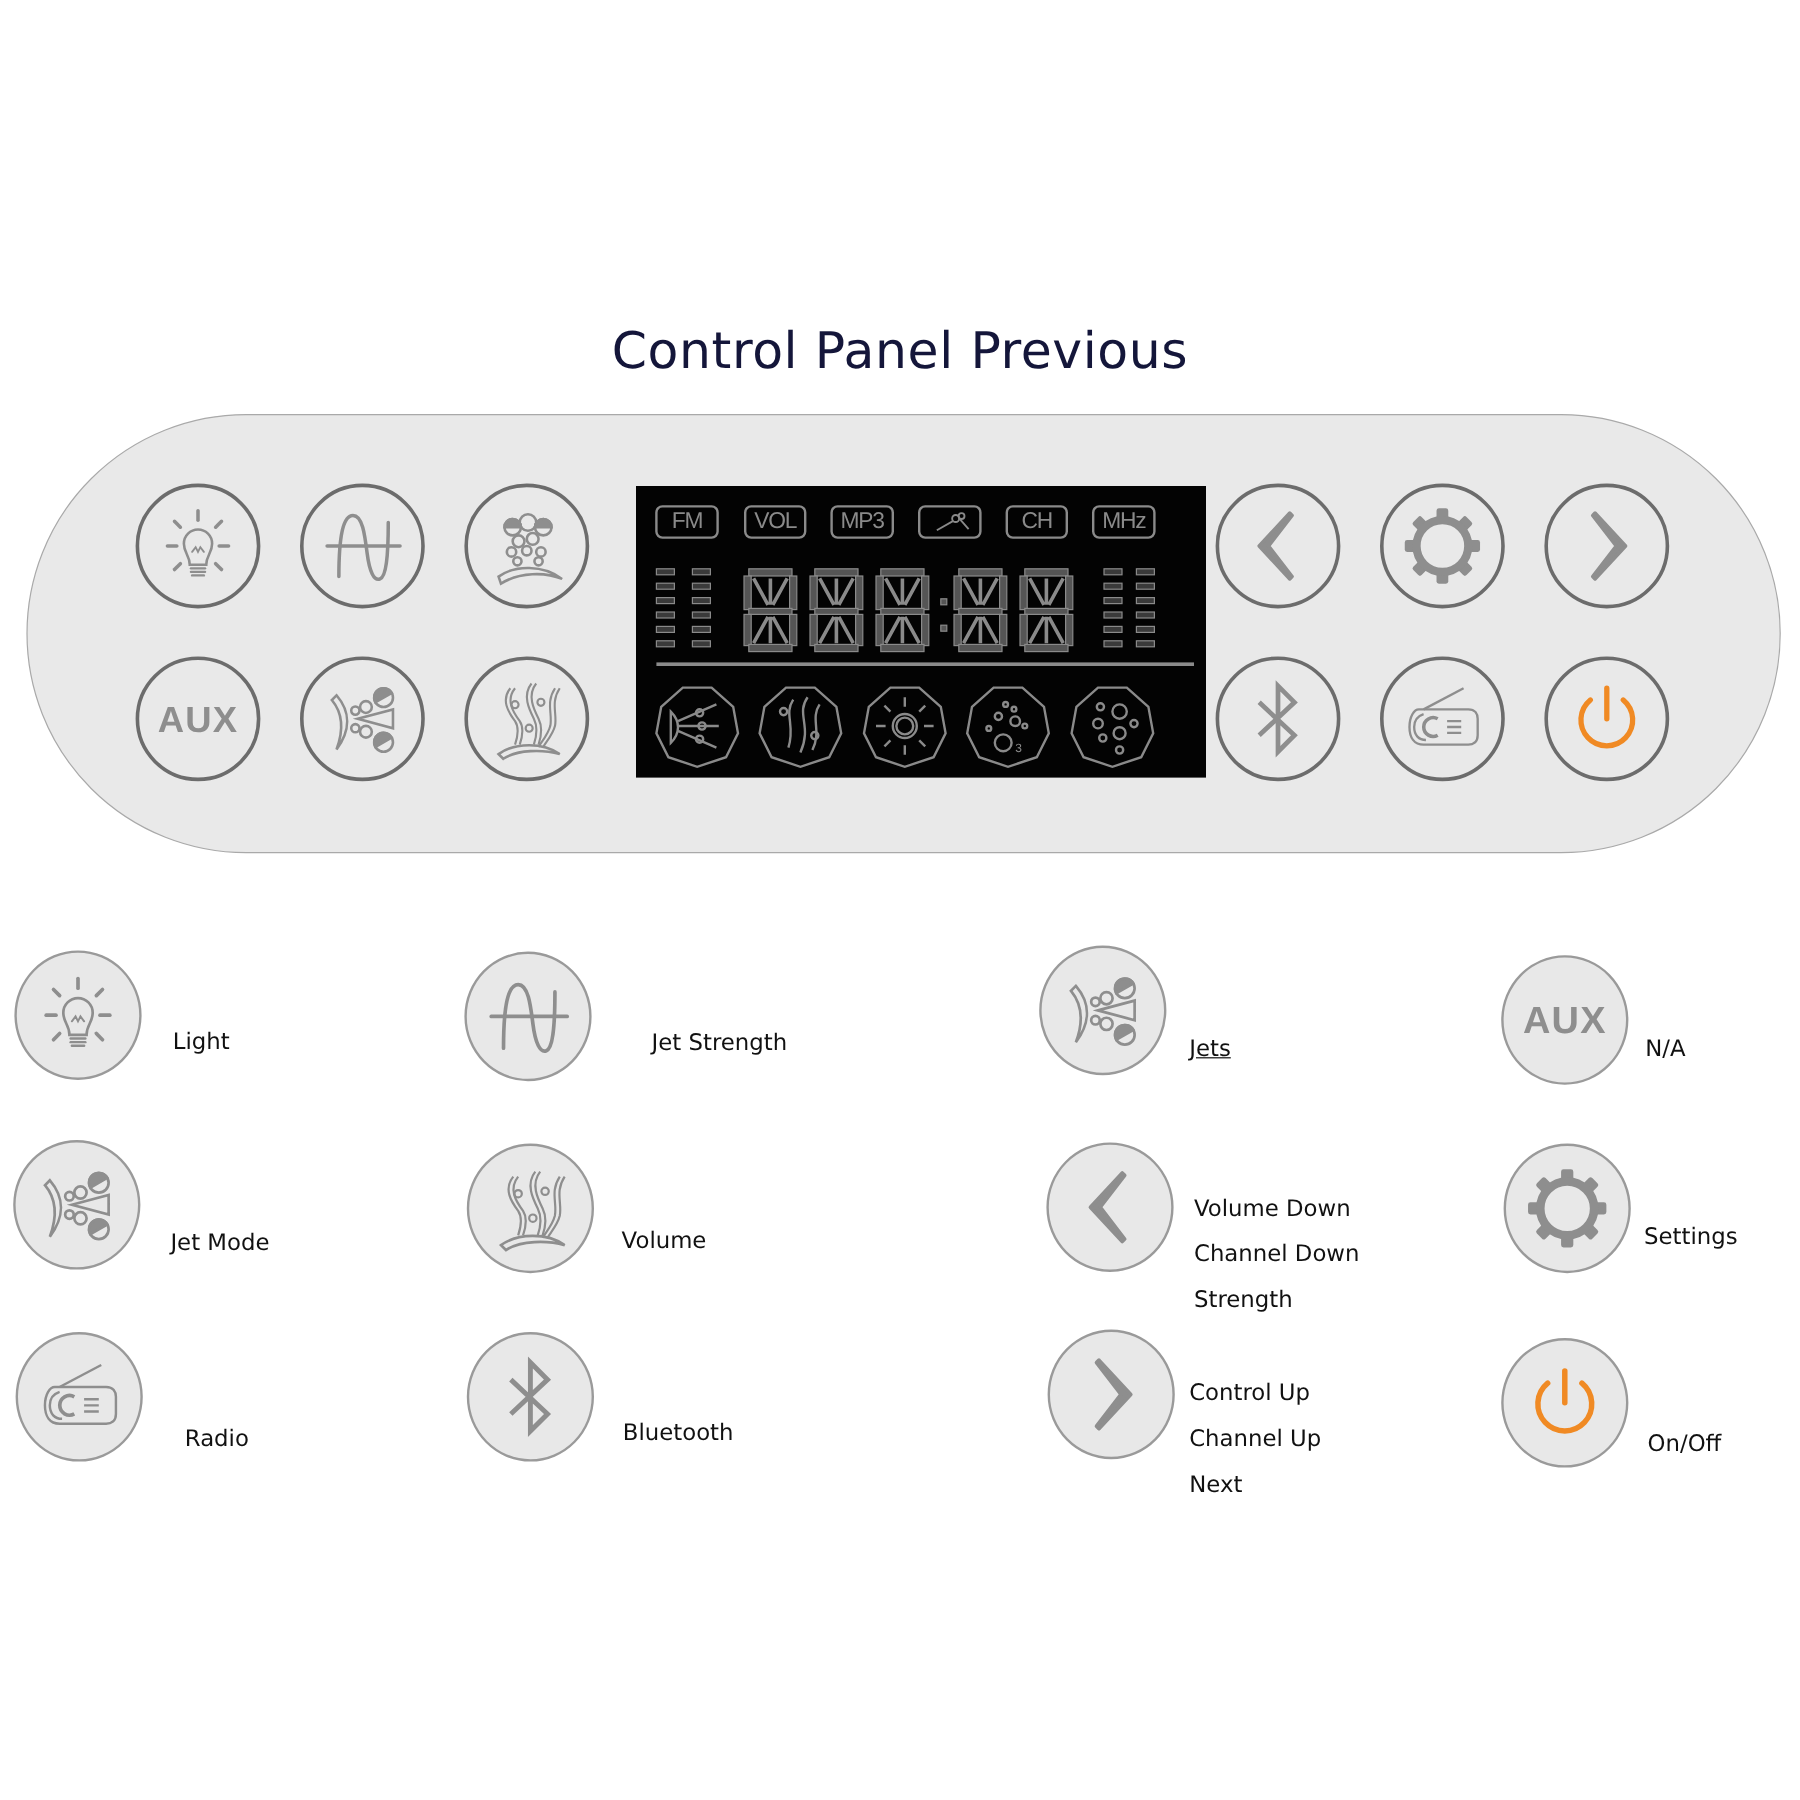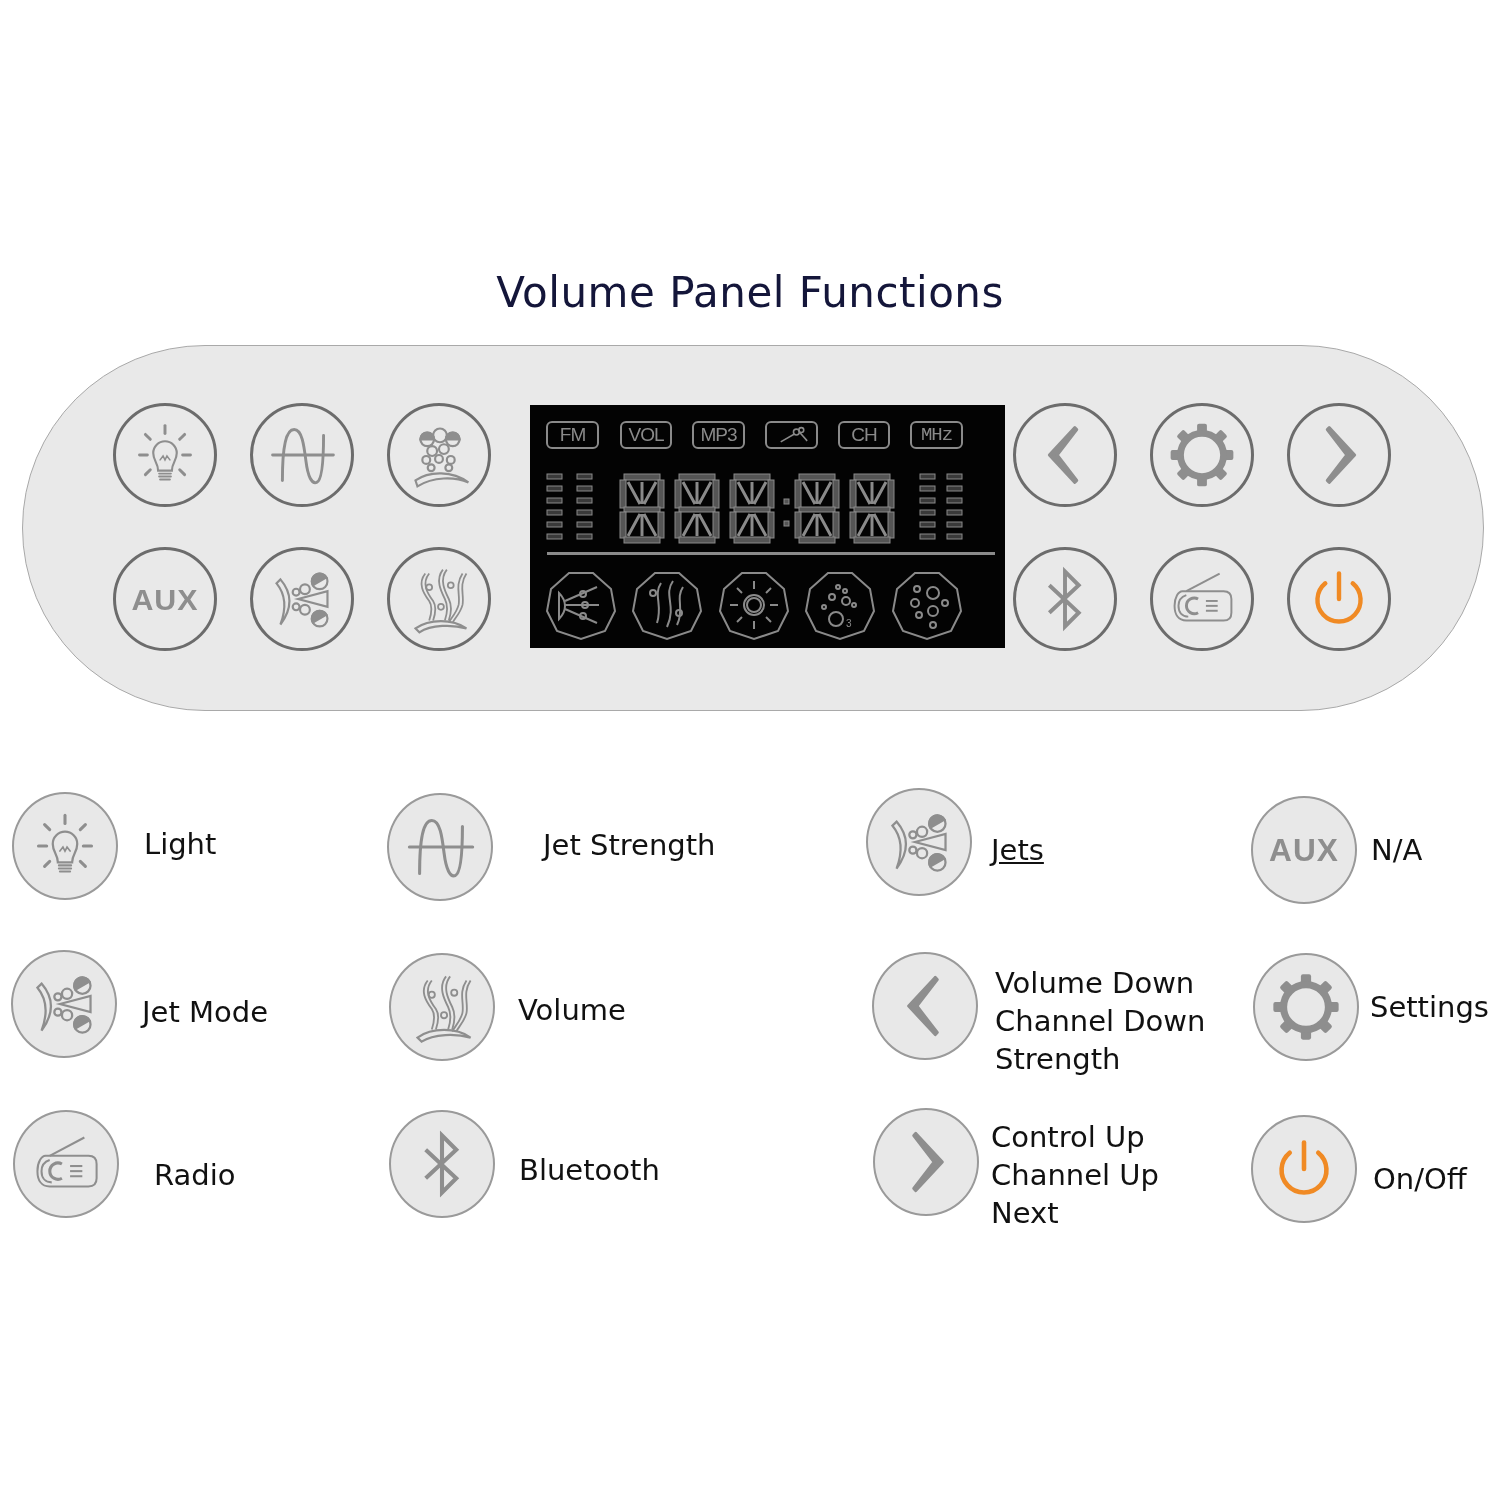--- a/index.html
+++ b/index.html
@@ -5,21 +5,21 @@
   html,body{margin:0;padding:0;background:#ffffff;}
   body{width:1500px;height:1500px;position:relative;overflow:hidden;font-family:"DejaVu Sans","Liberation Sans",sans-serif;}
   .title{position:absolute;left:0;width:1500px;top:268px;text-align:center;font-size:42px;color:#14163a;letter-spacing:0.5px;}
   .panel{position:absolute;left:22px;top:345px;width:1462px;height:366px;border-radius:183px;background:#e9e9e9;border:1.5px solid #a9a9a9;box-sizing:border-box;}
   .pbtn{position:absolute;width:104px;height:104px;border-radius:50%;border:3px solid #6c6c6c;box-sizing:border-box;background:#e9e9e9;}
   .pbtn svg, .lbtn svg{position:absolute;left:0;top:0;width:100%;height:100%;}
   .lcd{position:absolute;left:530px;top:405px;width:443px;height:243px;background:#030303;padding-left:32px;}
   .lcd-tag{position:absolute;top:16px;height:28px;border:2px solid #8a8a8a;border-radius:6px;box-sizing:border-box;color:#8a8a8a;font-family:"Liberation Sans",sans-serif;font-size:19px;line-height:24px;text-align:center;letter-spacing:-1px;}
   .lcd-line{position:absolute;left:17px;right:10px;top:147px;height:3px;background:#8a8a8a;}
   .lbtn{position:absolute;width:106px;height:108px;border-radius:50%;background:#e8e8e8;border:2px solid #9a9a9a;box-sizing:border-box;}
-  .label{position:absolute;font-size:29px;color:#111111;line-height:38px;white-space:nowrap;}
+  .label{position:absolute;font-size:19px;color:#111111;line-height:38px;white-space:nowrap;margin-top:24px;}
 </style>
 </head>
 <body>
 
 <svg width="0" height="0" style="position:absolute">
   <defs>
     <g id="ic-light" fill="none" stroke="#8e8e8e" stroke-width="3" stroke-linecap="round">
       <line x1="50" y1="20" x2="50" y2="28"></line>
       <line x1="30" y1="29" x2="35" y2="34"></line>
       <line x1="70" y1="29" x2="65" y2="34"></line>
@@ -110,21 +110,21 @@
     <g id="ic-power" fill="none" stroke="#f08a24" stroke-width="4.5" stroke-linecap="round">
       <line x1="50" y1="24" x2="50" y2="50"></line>
       <path d="M36,34 A22,22 0 1 0 64,34"></path>
     </g>
     <g id="ic-aux">
       <text x="50" y="61" text-anchor="middle" font-family="Liberation Sans, sans-serif" font-weight="bold" font-size="31" fill="#8e8e8e" letter-spacing="1">AUX</text>
     </g>
   </defs>
 </svg>
 
-<div class="title">Volume Panel Functions</div>
+<div class="title">Control Panel Previous</div>
 
 <div class="panel"></div>
 
 <div class="pbtn" style="left:113px;top:403px;">
   <svg viewBox="0 0 100 100">
       <use href="#ic-light"></use>
     </svg>
 </div>
 <div class="pbtn" style="left:250px;top:403px;">
   <svg viewBox="0 0 100 100">
@@ -159,21 +159,21 @@
   <div class="lcd-tag" style="left:162px;width:53px;">MP3</div>
   <div class="lcd-tag" style="left:235px;width:53px;">
     <svg viewBox="0 0 50 24" style="position:absolute;left:0;top:0;width:100%;height:100%;" fill="none" stroke="#8a8a8a" stroke-width="1.6">
       <circle cx="30" cy="9" r="3"></circle>
         <circle cx="35" cy="7" r="2.5"></circle>
       <line x1="28" y1="11" x2="14" y2="19"></line>
         <line x1="33" y1="9" x2="41" y2="18"></line>
     </svg>
   </div>
   <div class="lcd-tag" style="left:308px;width:52px;">CH</div>
-  <div class="lcd-tag" style="left:380px;width:53px;font-family:Liberation Mono, monospace;">MHz</div>
+  <div class="lcd-tag" style="left:380px;width:53px;">MHz</div>
 
   <svg style="position:absolute;left:0;top:60px;width:443px;height:80px;" viewBox="0 0 443 80">
     <g fill="#3a3a3a" stroke="#8a8a8a" stroke-width="1">
       <rect x="17" y="9" width="15" height="5"></rect>
         <rect x="17" y="21" width="15" height="5"></rect>
         <rect x="17" y="33" width="15" height="5"></rect>
         <rect x="17" y="45" width="15" height="5"></rect>
         <rect x="17" y="57" width="15" height="5"></rect>
         <rect x="17" y="69" width="15" height="5"></rect>
       <rect x="47" y="9" width="15" height="5"></rect>

